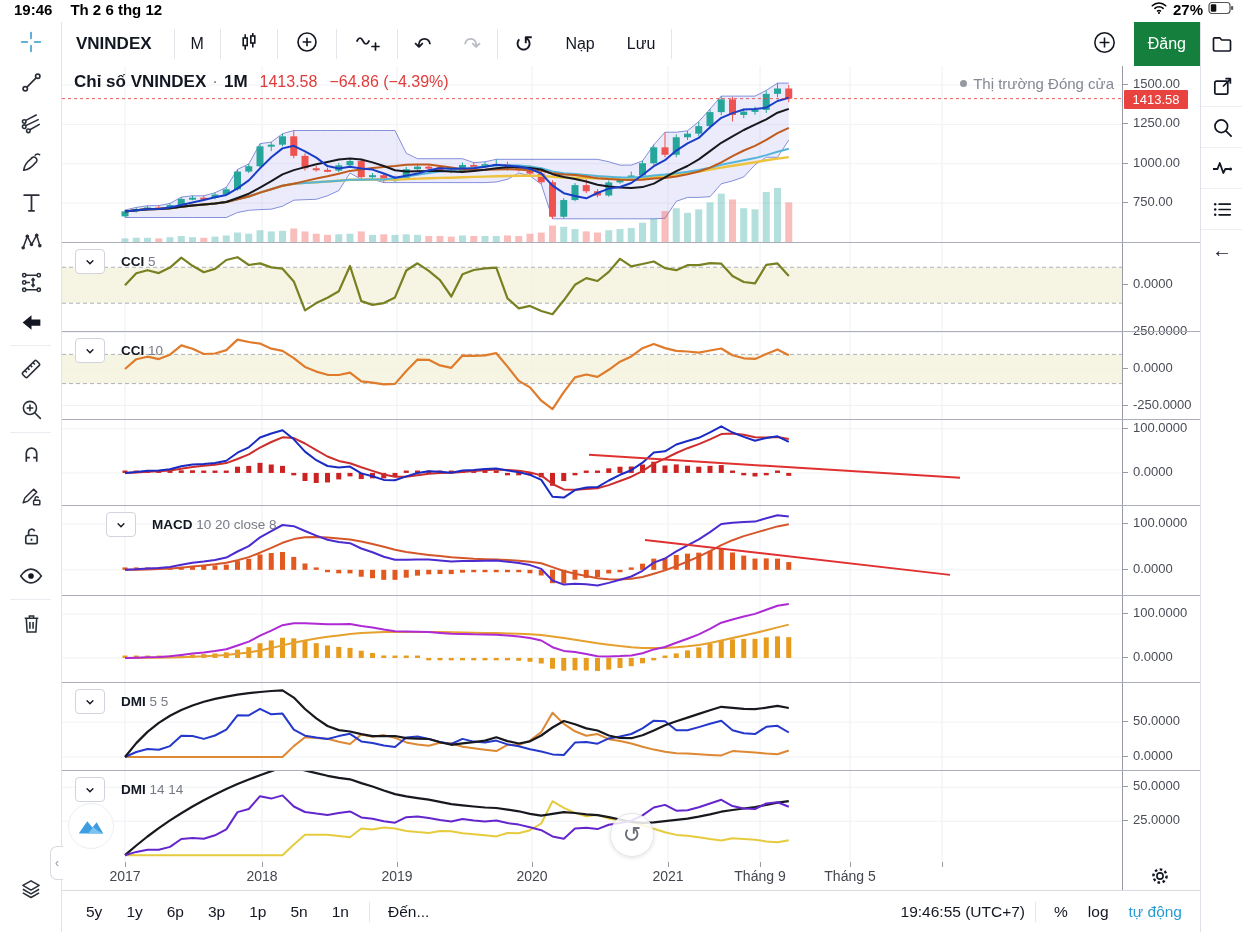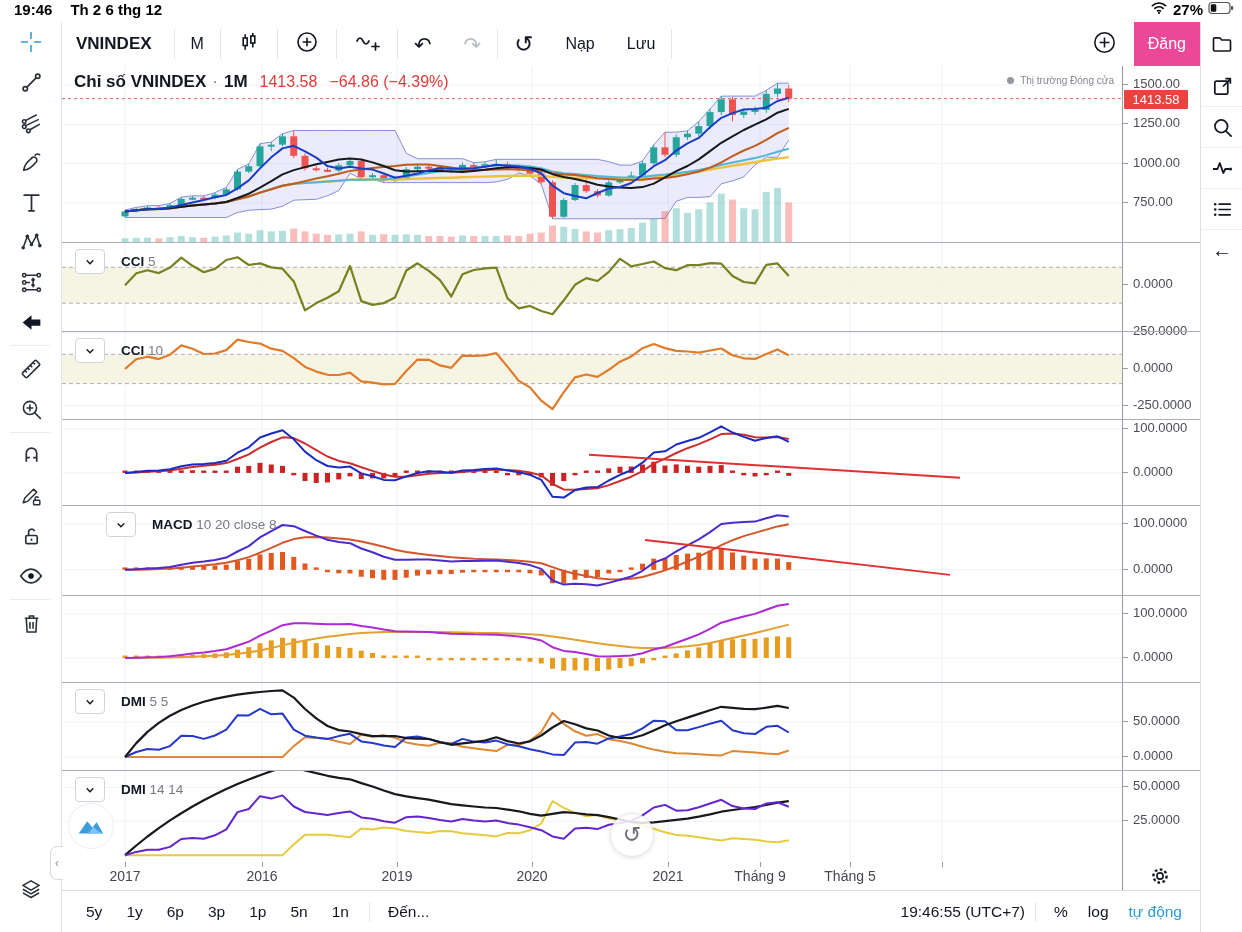--- a/index.html
+++ b/index.html
@@ -17,21 +17,21 @@
   .lt-div{height:1px;background:#ebedf2;margin:3px 10px;}
   #layers-tool{position:absolute;left:0;bottom:22px;}
   
   #topbar{position:absolute;left:62px;top:22px;width:1138px;height:44px;background:#fff;display:flex;align-items:stretch;}
   .tb-item{display:flex;align-items:center;justify-content:center;padding:0 16px;font-size:16px;color:#131722;cursor:pointer;white-space:nowrap;}
   .tb-sep{width:1px;background:#e4e6ec;margin:7px 0;}
   #symbol-btn{font-weight:700;font-size:17px;padding:0 22px 0 14px;}
   .tb-glyph{font-size:21px;line-height:1;}
   .disabled{color:#b9bcc5;}
   #tb-right{margin-left:auto;display:flex;align-items:stretch;}
-  #publish-btn{background:#ec4899;color:#fff;font-size:16px;padding:0 14px;display:flex;align-items:center;cursor:pointer;}
+  #publish-btn{background:#15803d;color:#fff;font-size:16px;padding:0 14px;display:flex;align-items:center;cursor:pointer;}
   
   #chart{position:absolute;left:62px;top:66px;width:1138px;height:796px;background:#fff;}
   .pane{position:absolute;left:0;width:1060px;overflow:hidden;}
   .pane svg{position:absolute;left:0;top:0;}
   .pane-sep{position:absolute;left:0;width:1138px;height:1px;background:#abaeb8;z-index:6;}
   #axis-col{position:absolute;left:1060px;top:0;width:78px;height:796px;border-left:1px solid #989ba5;z-index:5;background:#fff0;}
   .axis-label{position:absolute;left:0;font-size:13px;color:#4a4d57;white-space:nowrap;}
   .axis-label .tick{position:absolute;left:0;top:8px;width:5px;height:1px;background:#989ba5;}
   .axis-label .txt{margin-left:10px;}
   #price-tag{position:absolute;left:1px;width:64px;height:19px;background:#e8433f;color:#fff;
@@ -41,21 +41,21 @@
   #pane-header .ttl{font-weight:700;}
   #pane-header .dot{color:#787b86;}
   #pane-header .quote{color:#e13b3b;font-size:16px;margin-left:6px;}
   .legend{position:absolute;z-index:8;}
   .leg-row{display:flex;align-items:center;height:29px;}
   .chev-btn{width:30px;height:25px;border:1px solid #d1d4dc;border-radius:4px;background:#fff;display:flex;align-items:center;justify-content:center;cursor:pointer;margin-right:16px;}
   .leg-label{font-size:13.5px;}
   .leg-label b{font-weight:700;color:#131722;}
   .leg-label span{color:#787b86;}
   .indent{margin-left:46px;}
-  #market-status{position:absolute;right:86px;top:9px;z-index:8;font-size:10px;color:#858893;display:flex;align-items:center;gap:6px;}
+  #market-status{position:absolute;right:86px;top:9px;z-index:8;font-size:15px;color:#858893;display:flex;align-items:center;gap:6px;}
   #market-status .bdot{width:7px;height:7px;border-radius:50%;background:#9598a1;}
   
   #watermark{position:absolute;left:6px;top:737px;width:46px;height:46px;border-radius:50%;background:rgba(255,255,255,.92);
     border:1px solid #eceef2;z-index:9;display:flex;align-items:center;justify-content:center;}
   #reset-btn{position:absolute;left:548px;top:747px;width:44px;height:44px;border-radius:50%;background:rgba(255,255,255,.85);
     border:1px solid #e3e5ea;box-shadow:0 1px 4px rgba(0,0,0,.12);z-index:9;display:flex;align-items:center;justify-content:center;
     font-size:22px;color:#6a6d78;cursor:pointer;}
   #collapse-tab{position:absolute;left:50px;top:846px;width:13px;height:34px;background:#fff;border:1px solid #d8dae0;border-right:none;
     border-radius:7px 0 0 7px;z-index:9;display:flex;align-items:center;justify-content:center;font-size:12px;color:#9095a0;cursor:pointer;}
   
@@ -879,21 +879,21 @@
 
 <div id="timeaxis">
   <div class="vline"></div>
   <div id="gear-btn"><svg width="24" height="24" viewBox="0 0 24 24" fill="none" stroke="#131722">
         <circle cx="12" cy="12" r="3.1" stroke-width="1.6"></circle>
         <circle cx="12" cy="12" r="6.6" stroke-width="2.4" stroke-dasharray="2.6 2.5"></circle>
       </svg></div>
 <div class="t-tick" style="left: 63px;"></div>
     <div class="t-label" style="left: 63px;">2017</div>
     <div class="t-tick" style="left: 200px;"></div>
-    <div class="t-label" style="left: 200px;">2016</div>
+    <div class="t-label" style="left: 200px;">2018</div>
     <div class="t-tick" style="left: 335px;"></div>
     <div class="t-label" style="left: 335px;">2019</div>
     <div class="t-tick" style="left: 470px;"></div>
     <div class="t-label" style="left: 470px;">2020</div>
     <div class="t-tick" style="left: 606px;"></div>
     <div class="t-label" style="left: 606px;">2021</div>
     <div class="t-tick" style="left: 698px;"></div>
     <div class="t-label" style="left: 698px;">Tháng 9</div>
     <div class="t-tick" style="left: 788px;"></div>
     <div class="t-label" style="left: 788px;">Tháng 5</div>

